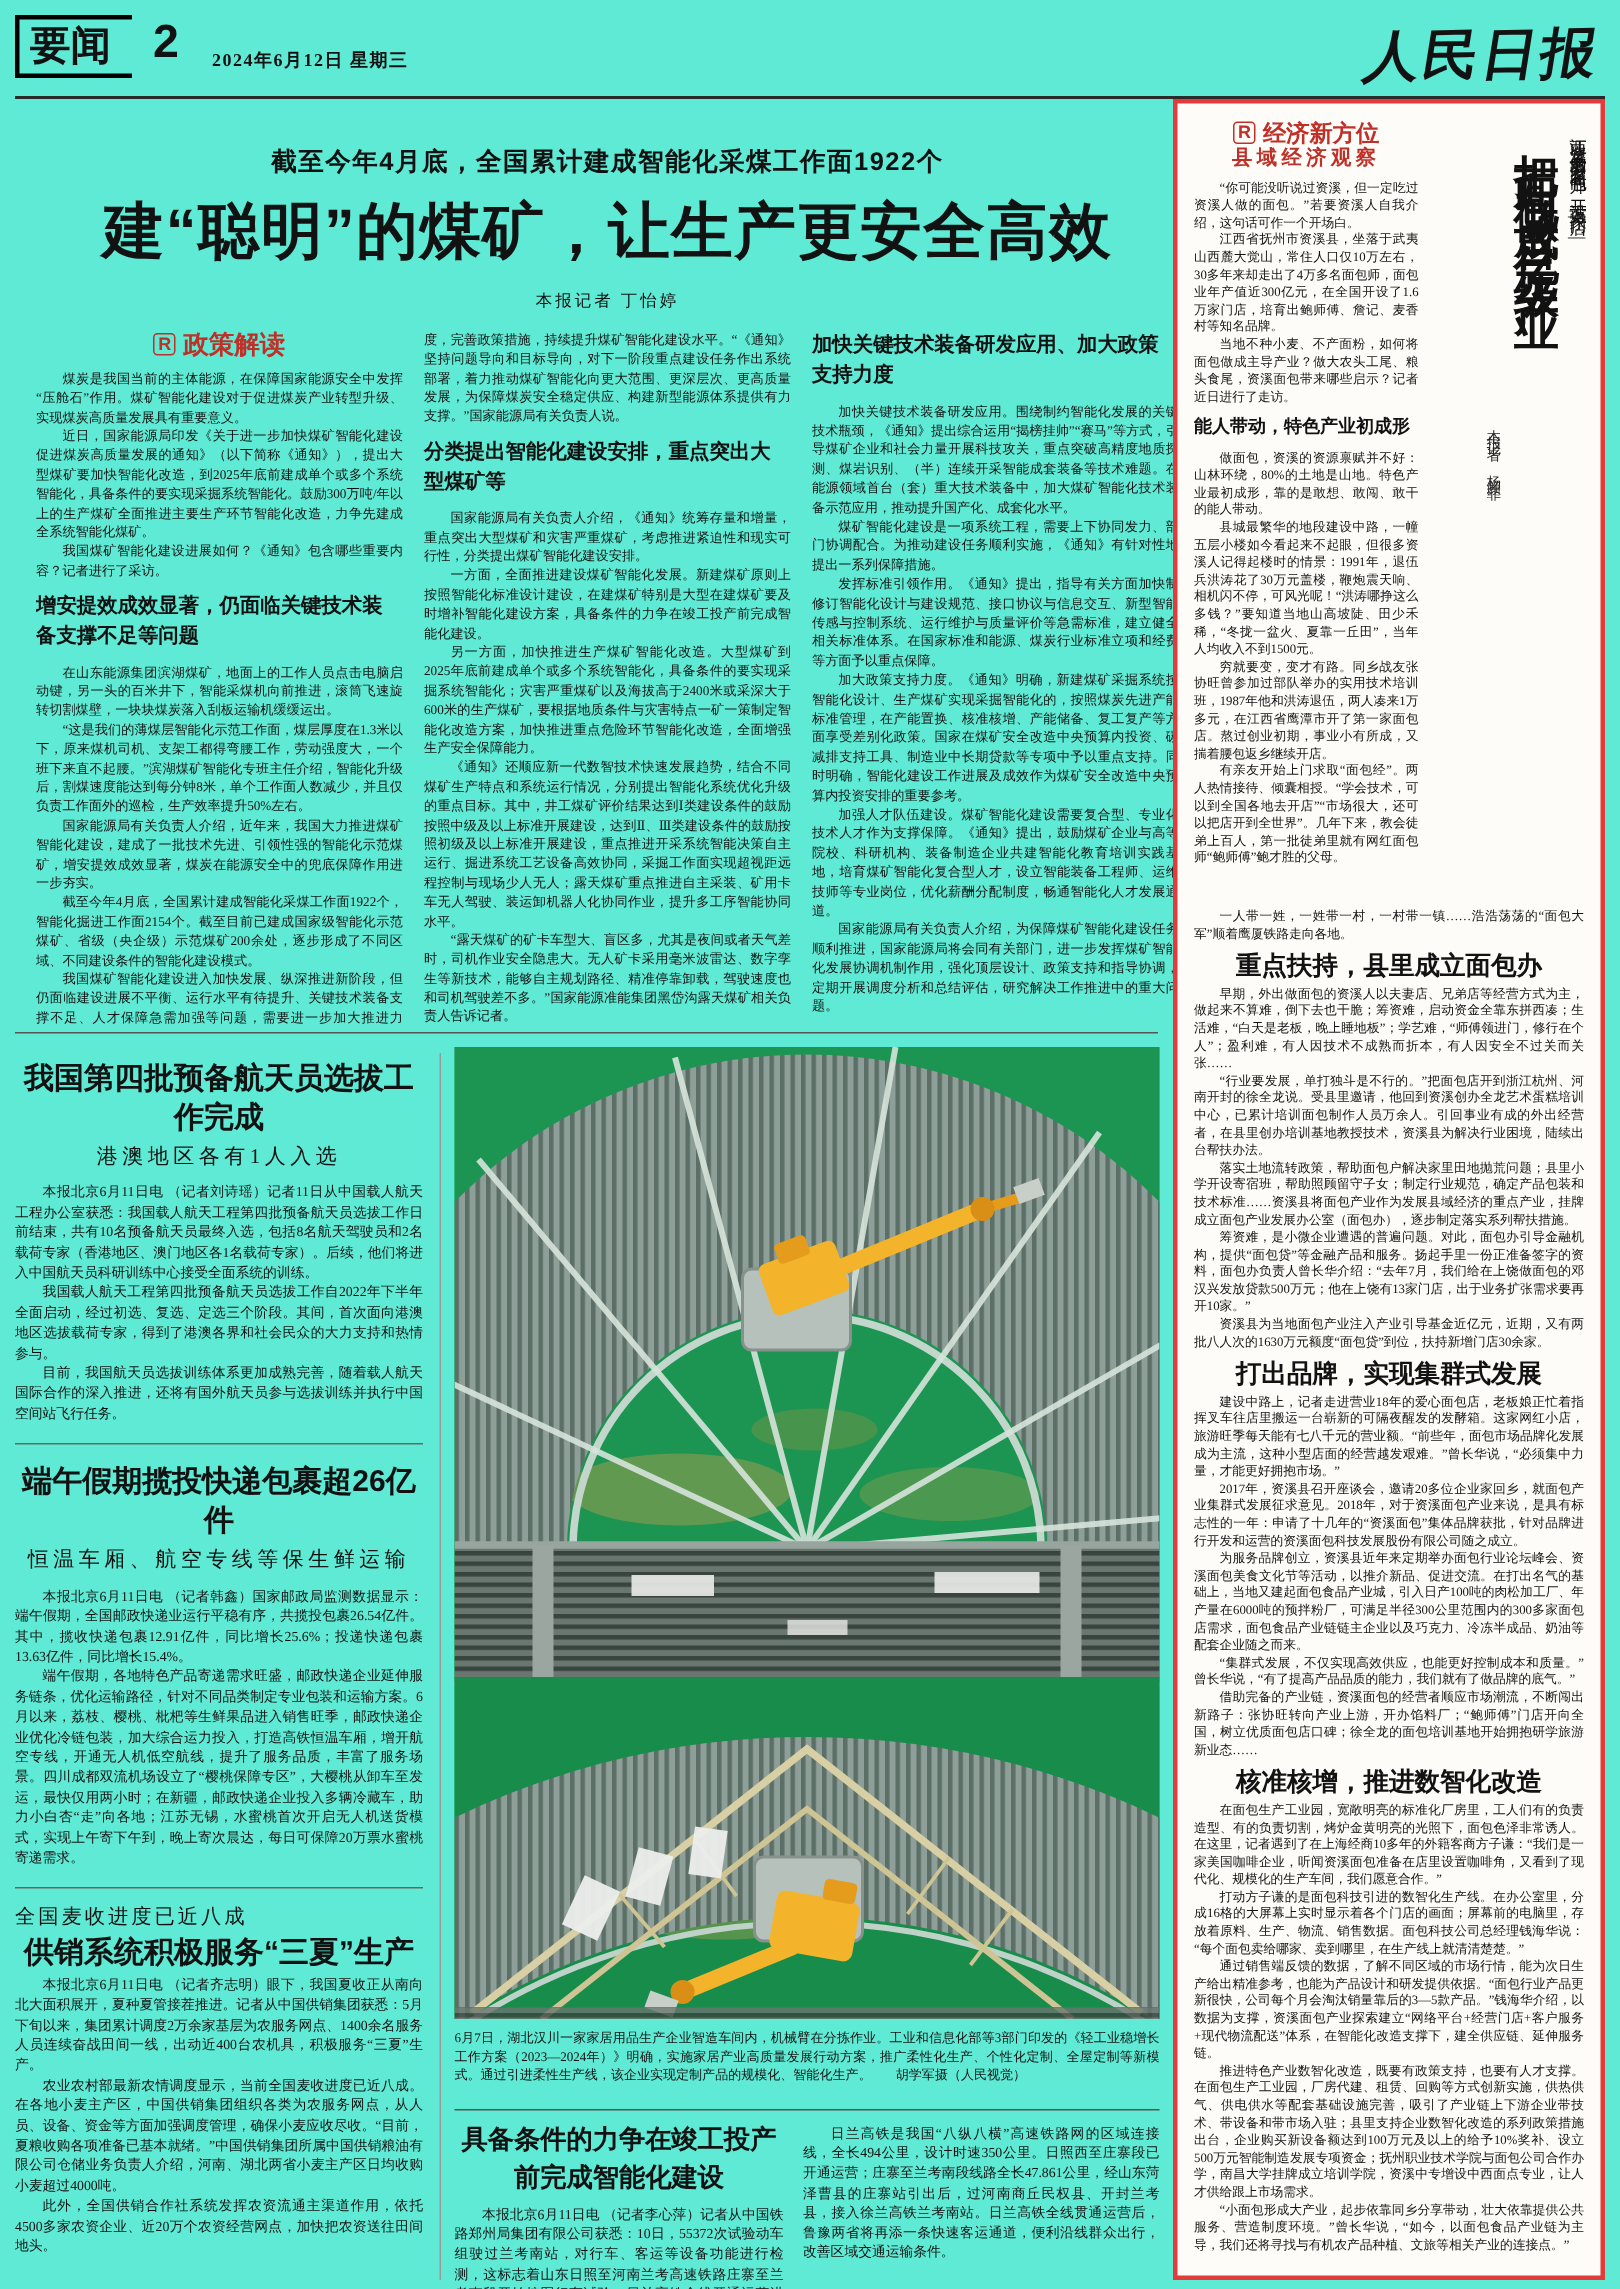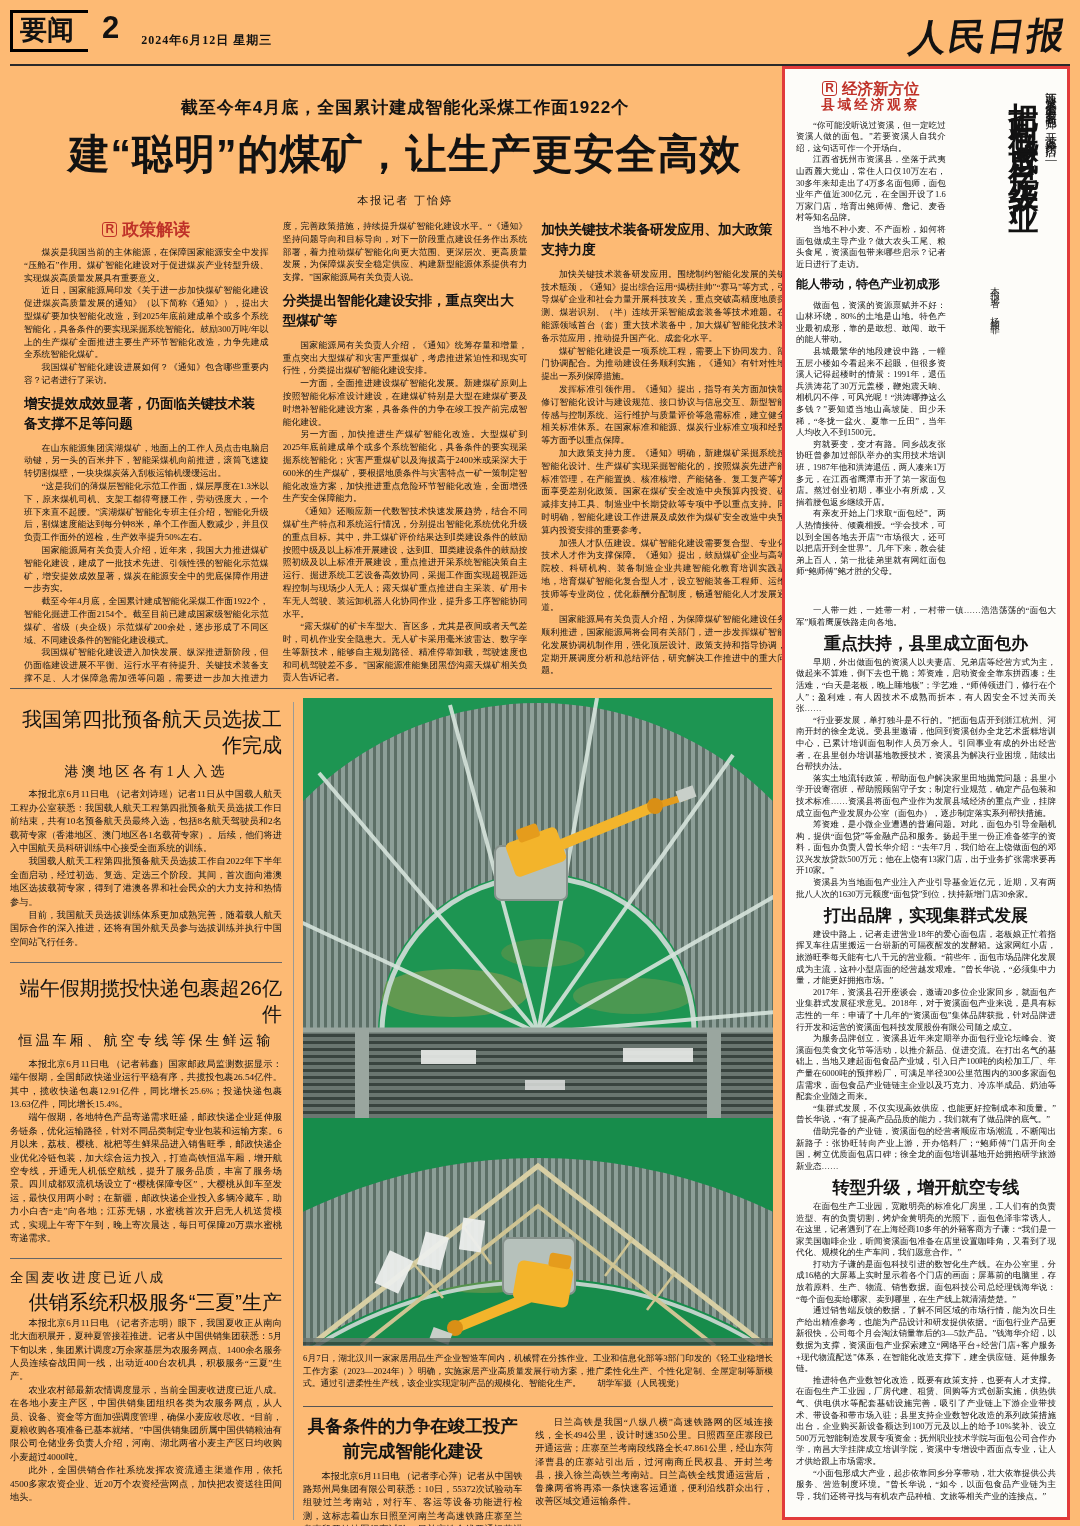--- a/index.html
+++ b/index.html
@@ -1,16 +1,16 @@
 <!DOCTYPE html>
 <html lang="zh"><head>
 <meta charset="utf-8">
 <style>
   html,body{margin:0;padding:0;background:#e8e8e4;}
-  .page{position:relative;width:1080px;height:1526px;background:#fdba74;overflow:hidden;
+  .page{position:relative;width:1080px;height:1526px;background:#5eead4;overflow:hidden;
         font-family:"Liberation Serif","DejaVu Serif",serif;color:#121212;}
   
   .hdr{position:absolute;left:10px;top:10px;right:10px;height:50px;}
   .hdr-left{display:flex;align-items:flex-start;}
   .sec-box{border:3px solid #000;border-right:none;padding:1px 14px 3px 7px;
            font-family:"Liberation Sans","DejaVu Sans",sans-serif;font-weight:700;font-size:27px;line-height:1.2;}
   .page-no{font-family:"Liberation Sans","DejaVu Sans",sans-serif;font-weight:700;font-size:31px;margin:0 0 0 14px;}
   .hdr-date{font-size:12px;margin:22px 0 0 22px;letter-spacing:1px;font-weight:700;}
   .masthead{position:absolute;right:4px;top:2px;font-size:37px;font-weight:900;
             font-family:"DejaVu Serif","Liberation Serif",serif;transform:skewX(-10deg) rotate(-1deg);letter-spacing:2px;}
@@ -28,22 +28,22 @@
   .coal-cols{margin-top:12px;height:466px;column-count:3;column-gap:14px;column-fill:auto;
              font-size:8.8px;line-height:12.8px;overflow:hidden;}
   .coal-cols .subhead{font-size:13.6px;line-height:1.5;margin:7px 0;}
   .badge-line{text-align:center;color:#bf3128;font-family:"Liberation Sans","DejaVu Sans",sans-serif;
               font-weight:800;font-size:17px;margin:2px 0 9px;text-indent:0;}
   .r-mark{display:inline-block;border:1.6px solid #bf3128;border-radius:3px;padding:0 2px;
           margin-right:5px;font-size:12px;line-height:13px;vertical-align:2px;}
   .rule-under-coal{position:absolute;left:10px;width:762px;top:688px;border-top:1px solid #555;}
   
   .left-col{position:absolute;left:10px;top:702px;width:272px;font-size:9.2px;line-height:13.4px;}
-  .lc-headline{text-align:right;font-family:"Liberation Sans","DejaVu Sans",sans-serif;
-               font-weight:400;font-size:20px;line-height:1.3;margin:4px 0 2px;}
+  .lc-headline{text-align:center;font-family:"Liberation Sans","DejaVu Sans",sans-serif;
+               font-weight:700;font-size:20px;line-height:1.3;margin:4px 0 2px;}
   .lc-sub{text-align:center;font-size:14px;letter-spacing:3px;margin:7px 0 10px;}
   .lc-kicker{font-size:13.5px;letter-spacing:2px;margin:2px 0 2px;}
   .lc-div{border-top:1px solid #666;margin:13px 0 12px;}
   .v-rule{position:absolute;left:293px;top:702px;height:818px;width:1px;background:#9a9a96;}
   
   .photo{position:absolute;left:303px;top:698px;width:470px;height:648px;background:#1d9552;}
   .photo svg{display:block;}
   .caption{position:absolute;left:303px;top:1352px;width:470px;font-size:8.7px;line-height:12.6px;text-align:justify;}
   .credit{white-space:nowrap;margin-left:14px;}
   .rule-caption{position:absolute;left:303px;width:470px;top:1406px;border-top:1px solid #555;}
@@ -299,21 +299,21 @@
       <div class="rb-subhead">打出品牌，实现集群式发展</div>
       <div>
           <p class="para">建设中路上，记者走进营业18年的爱心面包店，老板娘正忙着指挥叉车往店里搬运一台崭新的可隔夜醒发的发酵箱。这家网红小店，旅游旺季每天能有七八千元的营业额。“前些年，面包市场品牌化发展成为主流，这种小型店面的经营越发艰难。”曾长华说，“必须集中力量，才能更好拥抱市场。”</p>
           <p class="para">2017年，资溪县召开座谈会，邀请20多位企业家回乡，就面包产业集群式发展征求意见。2018年，对于资溪面包产业来说，是具有标志性的一年：申请了十几年的“资溪面包”集体品牌获批，针对品牌进行开发和运营的资溪面包科技发展股份有限公司随之成立。</p>
           <p class="para">为服务品牌创立，资溪县近年来定期举办面包行业论坛峰会、资溪面包美食文化节等活动，以推介新品、促进交流。在打出名气的基础上，当地又建起面包食品产业城，引入日产100吨的肉松加工厂、年产量在6000吨的预拌粉厂，可满足半径300公里范围内的300多家面包店需求，面包食品产业链链主企业以及巧克力、冷冻半成品、奶油等配套企业随之而来。</p>
           <p class="para">“集群式发展，不仅实现高效供应，也能更好控制成本和质量。”曾长华说，“有了提高产品品质的能力，我们就有了做品牌的底气。”</p>
           <p class="para">借助完备的产业链，资溪面包的经营者顺应市场潮流，不断闯出新路子：张协旺转向产业上游，开办馅料厂；“鲍师傅”门店开向全国，树立优质面包店口碑；徐全龙的面包培训基地开始拥抱研学旅游新业态……</p>
         </div>
     </div>
     <div>
-      <div class="rb-subhead">转型升级，增开航空专线</div>
+      <div class="rb-subhead">核准核增，推进数智化改造</div>
       <div>
           <p class="para">在面包生产工业园，宽敞明亮的标准化厂房里，工人们有的负责造型、有的负责切割，烤炉金黄明亮的光照下，面包色泽非常诱人。在这里，记者遇到了在上海经商10多年的外籍客商方子谦：“我们是一家美国咖啡企业，听闻资溪面包准备在店里设置咖啡角，又看到了现代化、规模化的生产车间，我们愿意合作。”</p>
           <p class="para">打动方子谦的是面包科技引进的数智化生产线。在办公室里，分成16格的大屏幕上实时显示着各个门店的画面；屏幕前的电脑里，存放着原料、生产、物流、销售数据。面包科技公司总经理钱海华说：“每个面包卖给哪家、卖到哪里，在生产线上就清清楚楚。”</p>
           <p class="para">通过销售端反馈的数据，了解不同区域的市场行情，能为次日生产给出精准参考，也能为产品设计和研发提供依据。“面包行业产品更新很快，公司每个月会淘汰销量靠后的3—5款产品。”钱海华介绍，以数据为支撑，资溪面包产业探索建立“网络平台+经营门店+客户服务+现代物流配送”体系，在智能化改造支撑下，建全供应链、延伸服务链。</p>
           <p class="para">推进特色产业数智化改造，既要有政策支持，也要有人才支撑。在面包生产工业园，厂房代建、租赁、回购等方式创新实施，供热供气、供电供水等配套基础设施完善，吸引了产业链上下游企业带技术、带设备和带市场入驻；县里支持企业数智化改造的系列政策措施出台，企业购买新设备额达到100万元及以上的给予10%奖补、设立500万元智能制造发展专项资金；抚州职业技术学院与面包公司合作办学，南昌大学挂牌成立培训学院，资溪中专增设中西面点专业，让人才供给跟上市场需求。</p>
           <p class="para">“小面包形成大产业，起步依靠同乡分享带动，壮大依靠提供公共服务、营造制度环境。”曾长华说，“如今，以面包食品产业链为主导，我们还将寻找与有机农产品种植、文旅等相关产业的连接点。”</p>
         </div>
     </div>
   </div>
 

